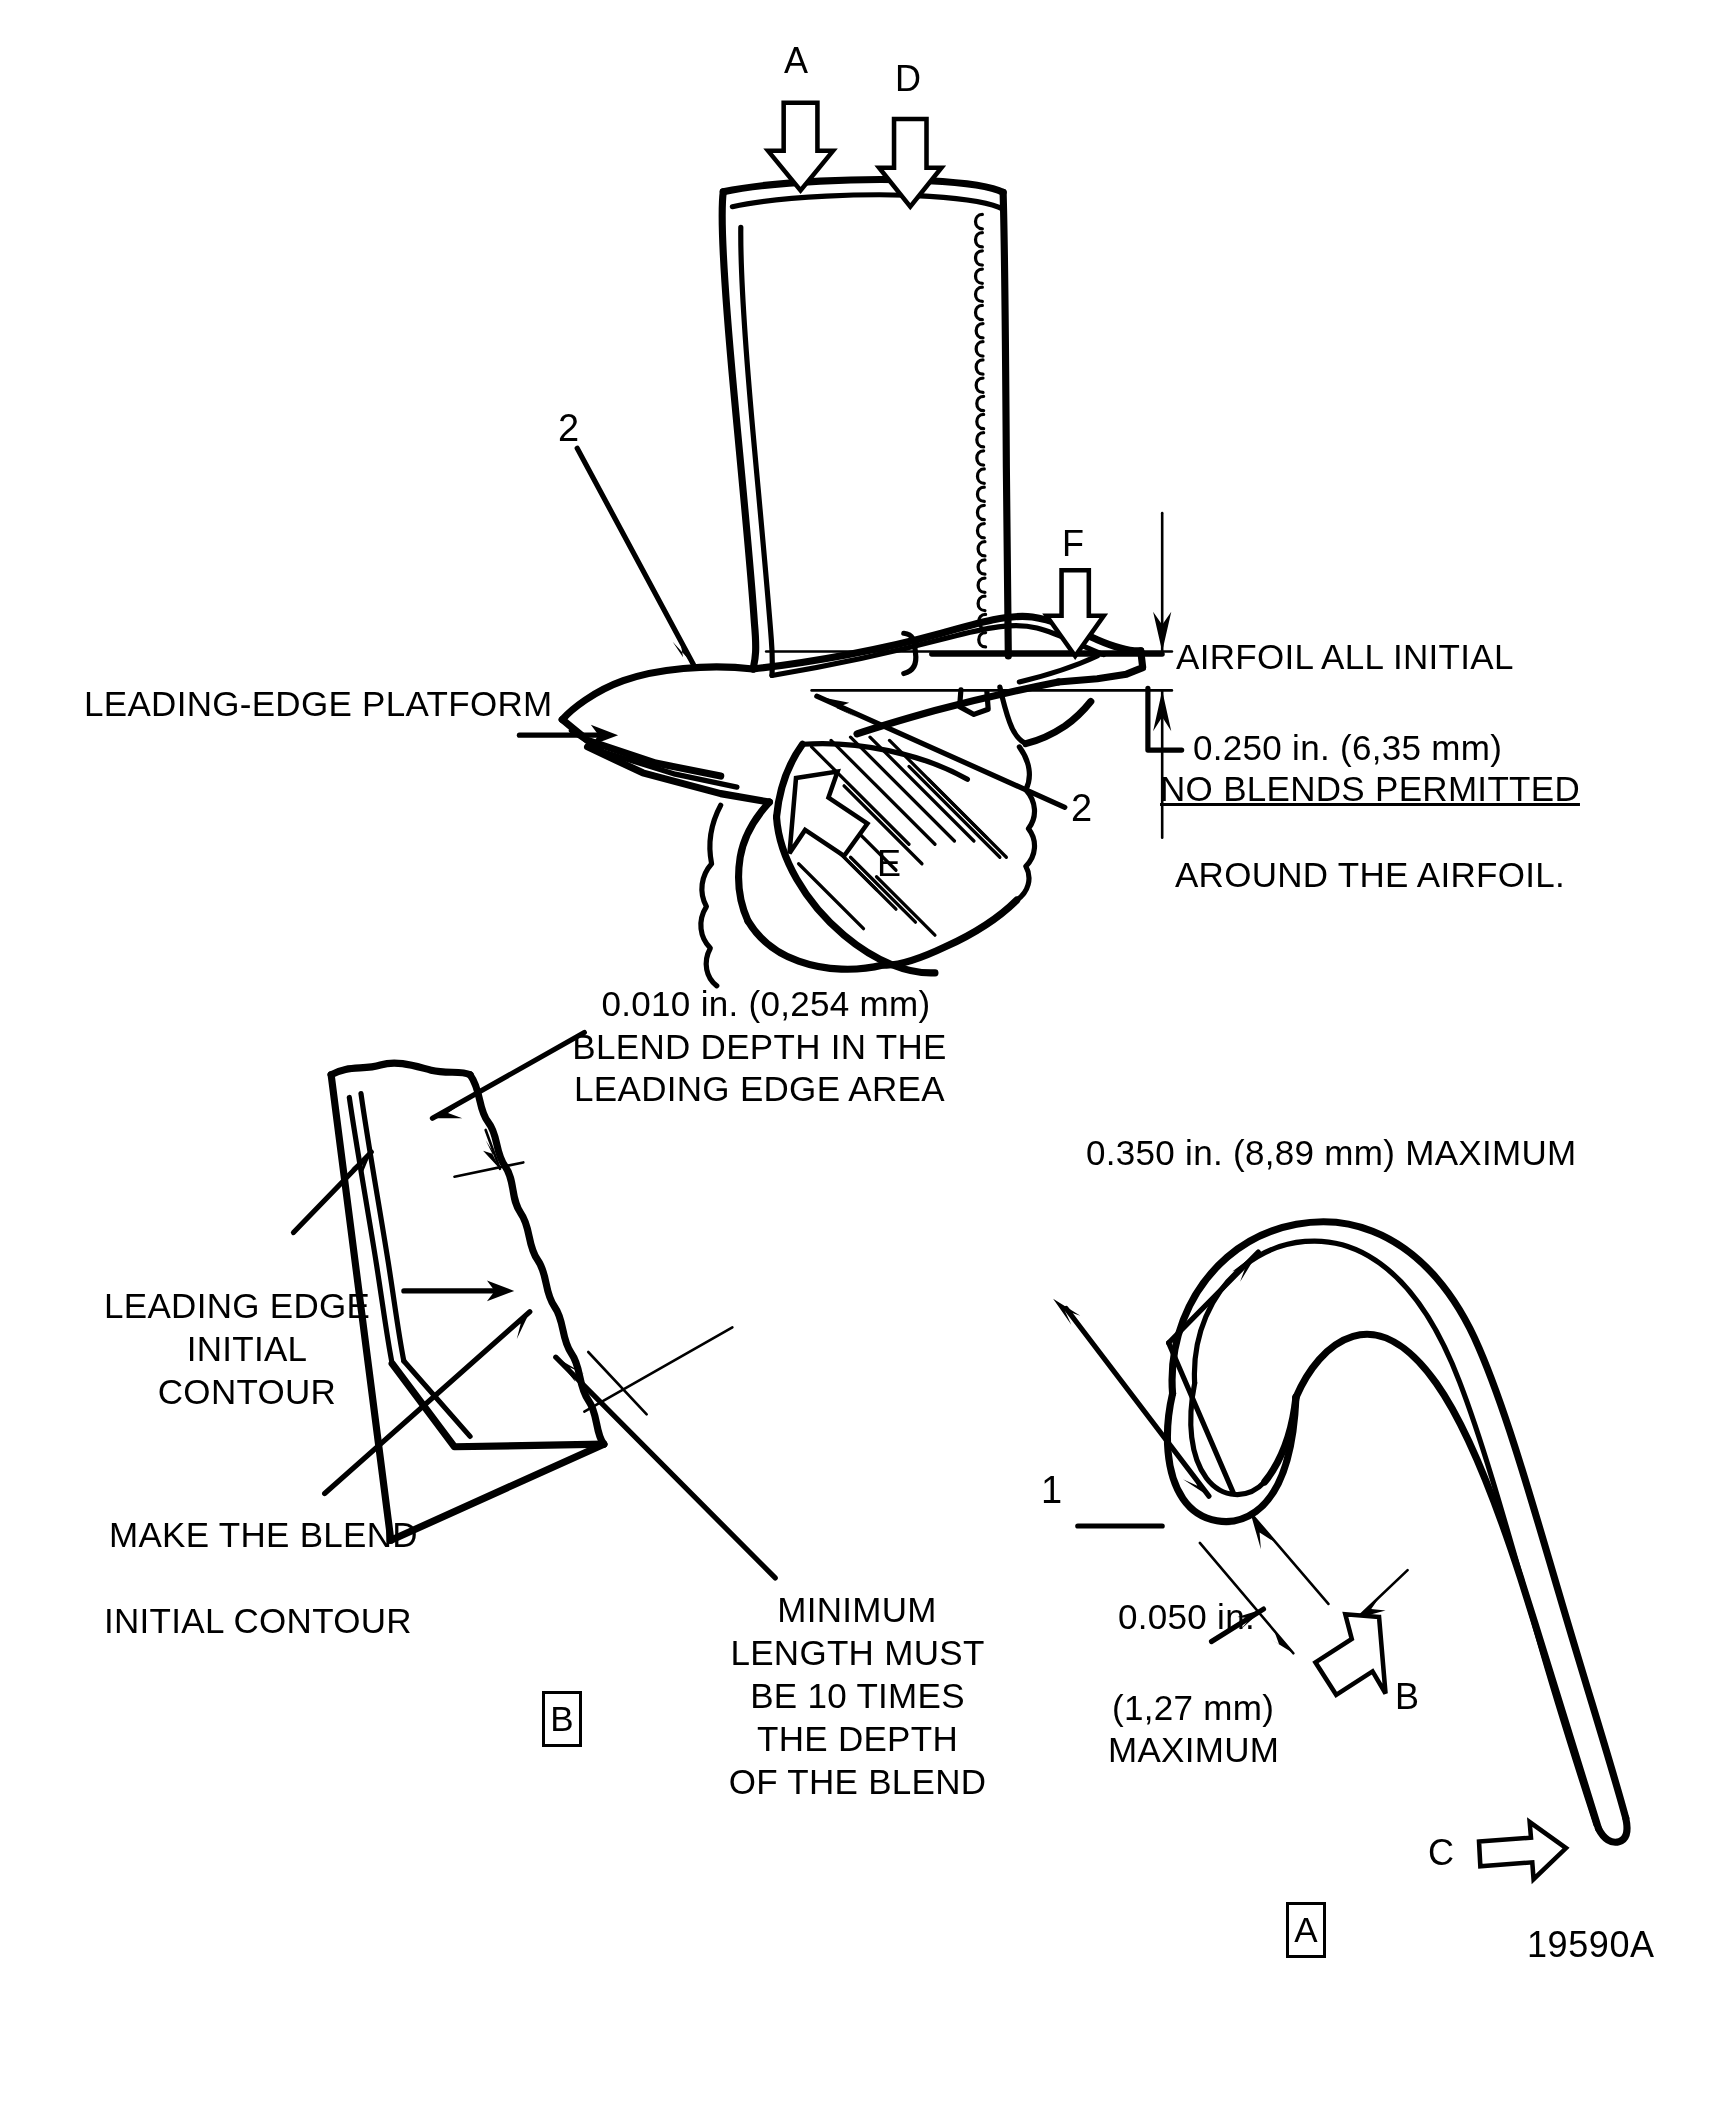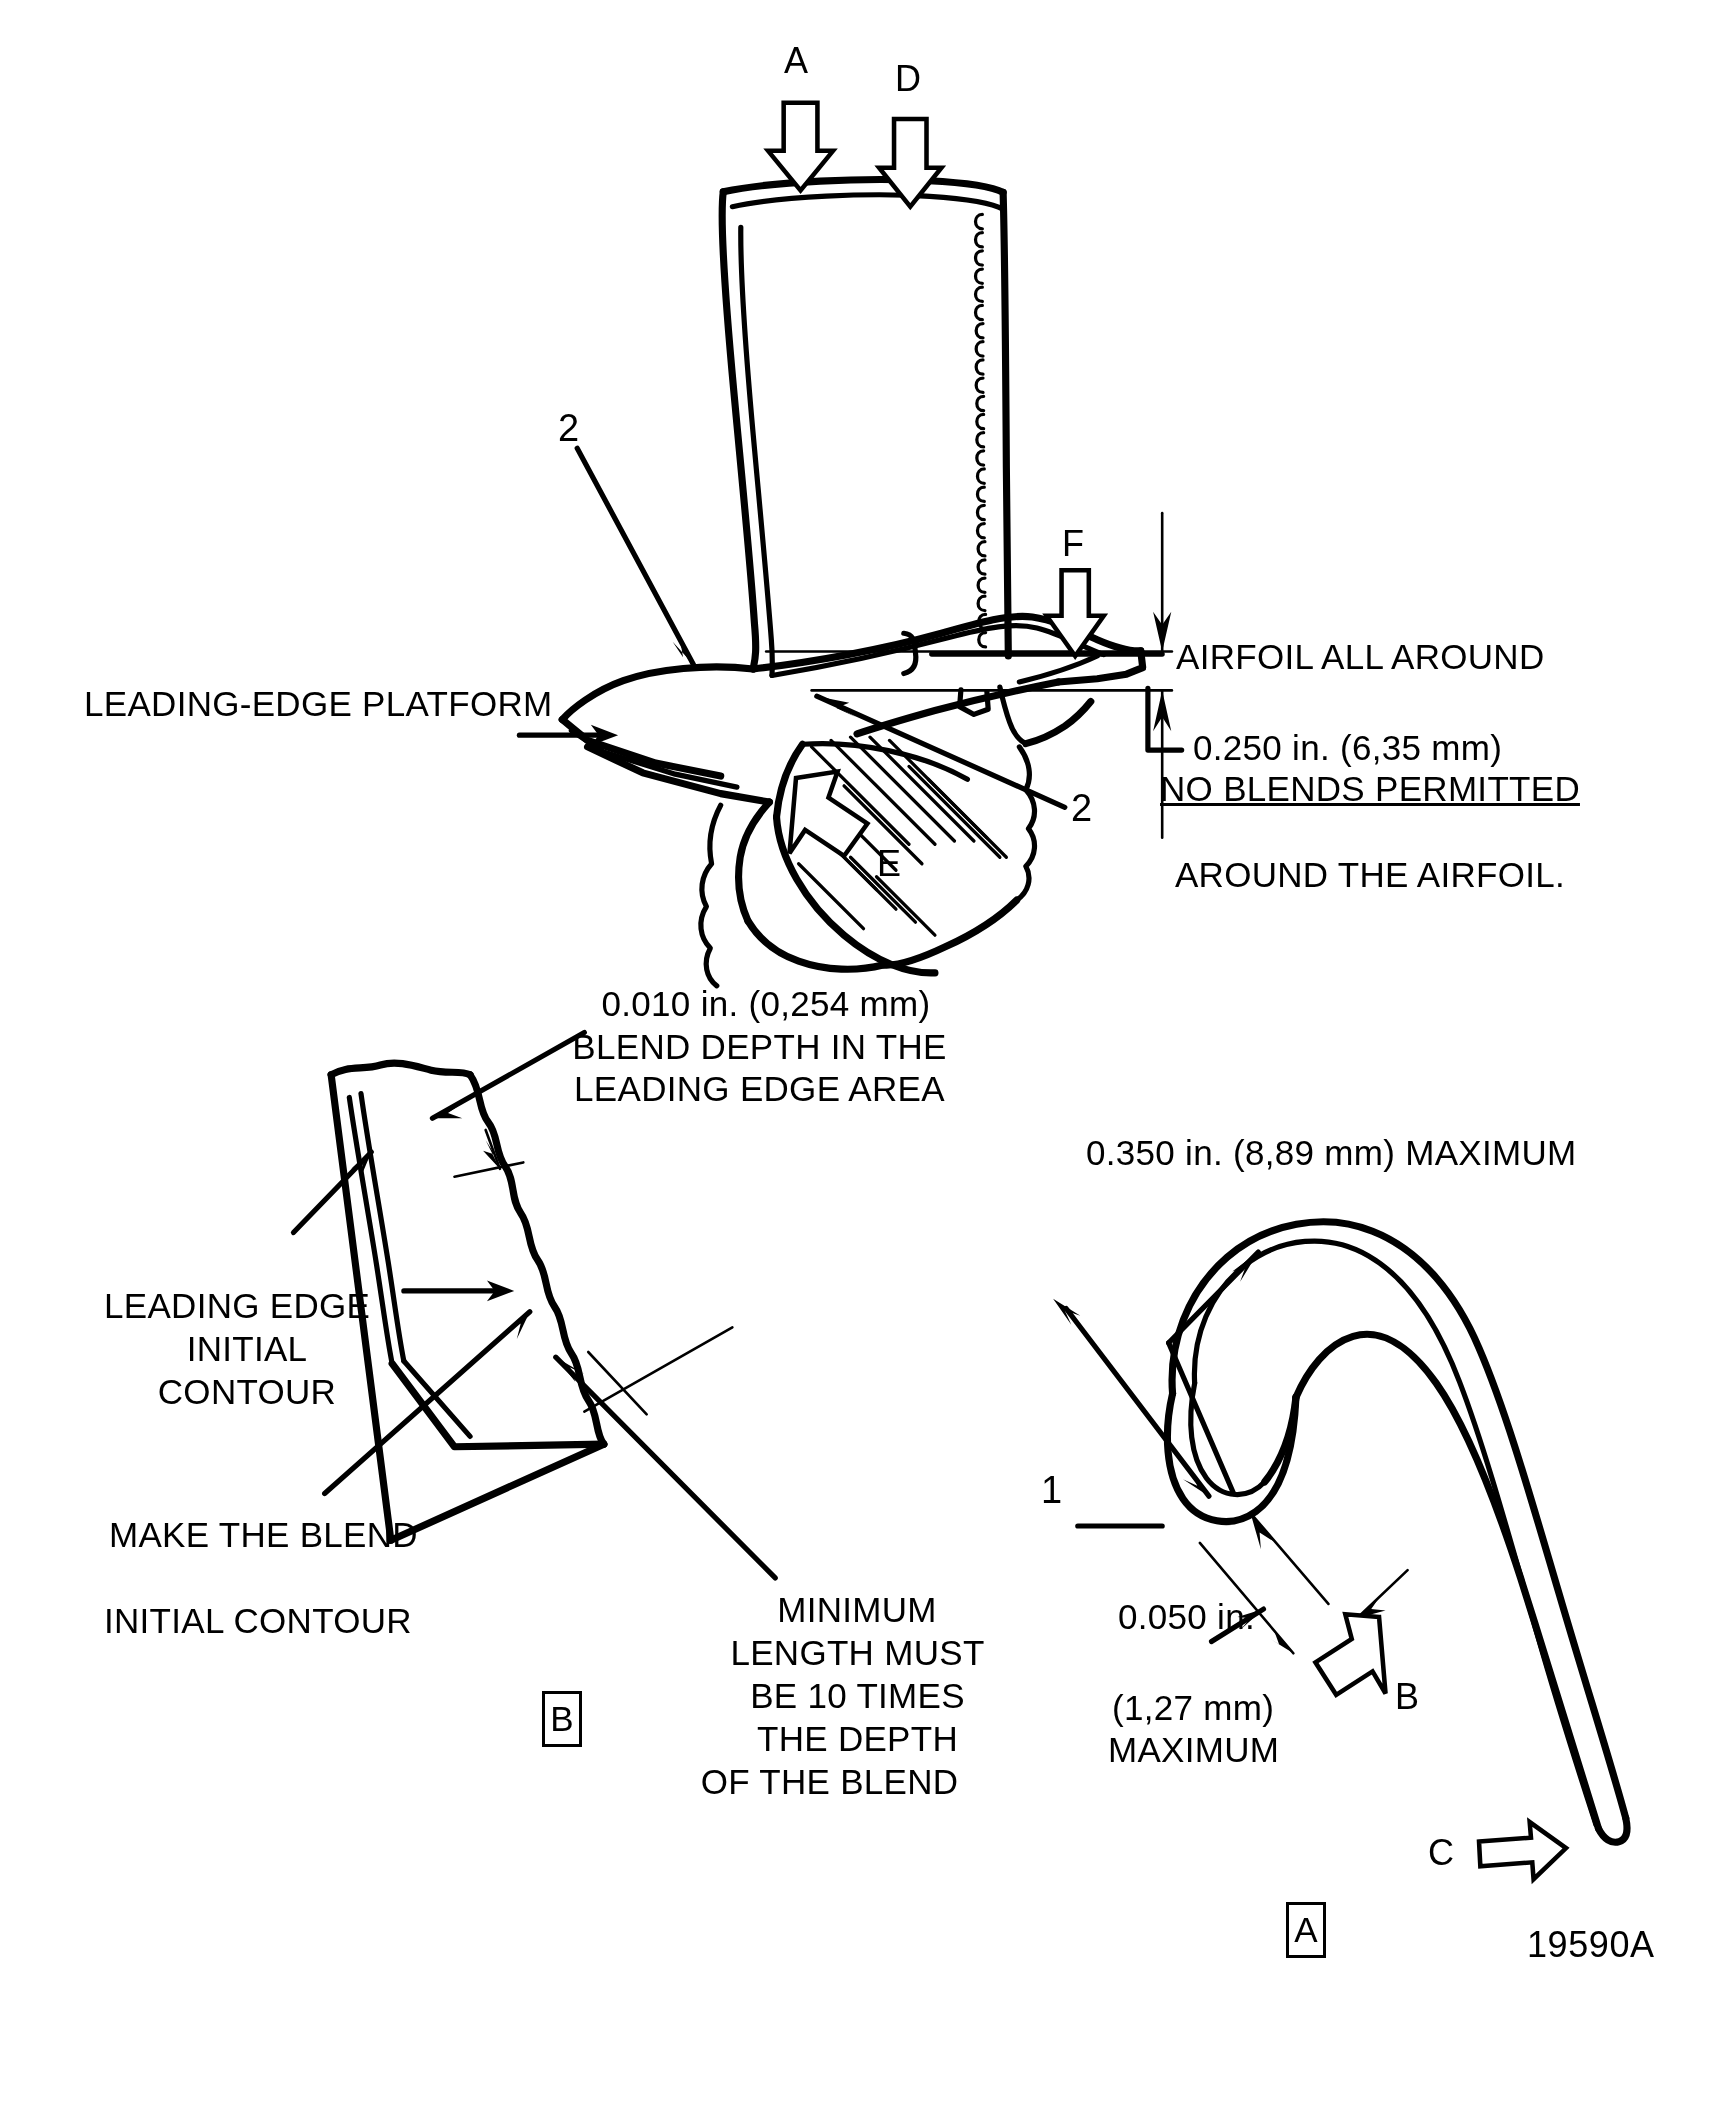--- a/index.html
+++ b/index.html
@@ -359,21 +359,21 @@
   </svg>
 
   <div class="lbl callout-letter" style="left:784px; top:38px;">A</div>
   <div class="lbl callout-letter" style="left:895px; top:56px;">D</div>
   <div class="lbl callout-letter" style="left:1062px; top:521px;">F</div>
   <div class="lbl callout-letter" style="left:877px; top:841px;">E</div>
 
   <div class="lbl item-num" style="left:558px; top:404px;">2</div>
   <div class="lbl item-num" style="left:1071px; top:784px;">2</div>
 
-  <div class="lbl note-left" style="left:1176px; top:635px;">AIRFOIL ALL AROUND</div>
+  <div class="lbl note-left" style="left:1176px; top:635px;">AIRFOIL ALL INITIAL</div>
 
   <div class="lbl note-left" style="left:84px; top:682px;">LEADING-EDGE PLATFORM</div>
 
   <div class="lbl note-left" style="left:1193px; top:726px;">0.250 in. (6,35 mm)</div>
   <div class="lbl note" style="left:1104px; top:767px; width:532px;text-decoration:underline;">NO BLENDS PERMITTED</div>
   <div class="lbl note" style="left:1104px; top:853px; width:532px;">AROUND THE AIRFOIL.</div>
 
   <div class="lbl note" style="left:558px; top:982px; width:416px;">0.010 in. (0,254 mm)</div>
   <div class="lbl note" style="left:545px; top:1025px; width:429px;">BLEND DEPTH IN THE</div>
   <div class="lbl note" style="left:545px; top:1067px; width:429px;">LEADING EDGE AREA</div>
@@ -382,21 +382,21 @@
   <div class="lbl note" style="left:104px; top:1327px; width:286px;">INITIAL</div>
   <div class="lbl note" style="left:104px; top:1370px; width:286px;">CONTOUR</div>
 
   <div class="lbl note-left" style="left:109px; top:1513px;">MAKE THE BLEND</div>
   <div class="lbl note-left" style="left:104px; top:1599px;">INITIAL CONTOUR</div>
 
   <div class="lbl note" style="left:714px; top:1588px; width:286px;">MINIMUM</div>
   <div class="lbl note" style="left:708px; top:1631px; width:299px;">LENGTH MUST</div>
   <div class="lbl note" style="left:708px; top:1674px; width:299px;">BE 10 TIMES</div>
   <div class="lbl note" style="left:708px; top:1717px; width:299px;">THE DEPTH</div>
-  <div class="lbl note" style="left:680px; top:1760px; width:299px;">OF THE BLEND</div>
+  <div class="lbl note" style="left:708px; top:1760px; width:299px;">OF THE BLEND</div>
 
   <div class="boxed" style="left:542px; top:1691px;">
     <span>B</span>
   </div>
 
   <div class="lbl note-left" style="left:1086px; top:1131px;">0.350 in. (8,89 mm) MAXIMUM</div>
 
   <div class="lbl item-num" style="left:1041px; top:1466px;">1</div>
 
   <div class="lbl note-left" style="left:1118px; top:1595px;">0.050 in.</div>

